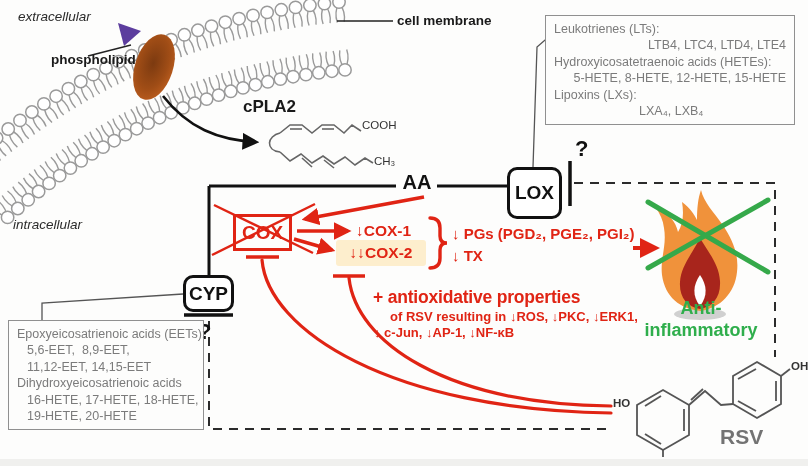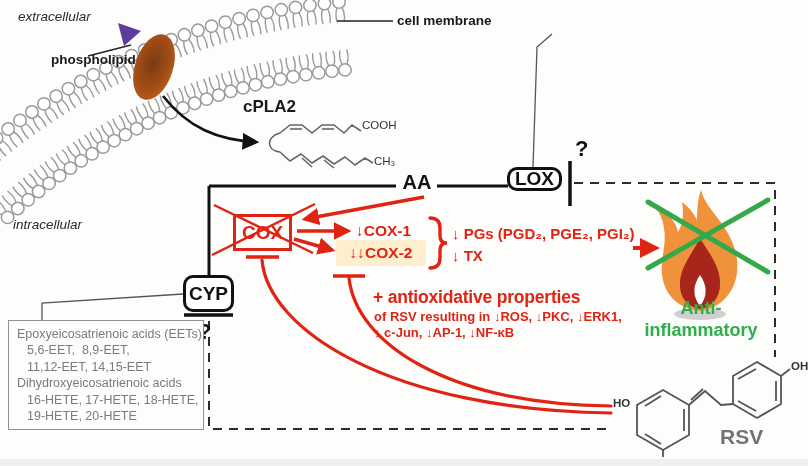--- a/index.html
+++ b/index.html
@@ -327,46 +327,54 @@
   <div class="abs lbl-italic" style="left:18px; top:9px;">extracellular</div>
   <div class="abs lbl-italic" style="left:13px; top:217px;">intracellular</div>
   <div class="abs lbl-bold" style="left:7px; top:52px;margin-left:44px;">phospholipid</div>
   <div class="abs lbl-bold" style="left:397px; top:13px;">cell membrane</div>
   <div class="abs lbl-bold" style="left:243px; top:97px; font-size:17px;">cPLA2</div>
   <div class="abs chem-lbl" style="left:362px; top:119px;">COOH</div>
   <div class="abs chem-lbl" style="left:374px; top:155px;">CH₃</div>
 
   <div class="abs aa-lbl" style="left:397px; top:171px; width:40px;">AA</div>
 
-  <div class="enzyme-box" style="left:507px; top:167px; width:55px; height:24px;">LOX</div>
+  <div class="enzyme-box" style="left:507px; top:167px; width:55px; height:52px;">LOX</div>
   <div class="enzyme-box" style="left:183px; top:275px; width:51px; height:37px; border-width:3.5px;">CYP</div>
   <div class="enzyme-box red" style="left:233px; top:214px; width:59px; height:37px; background:transparent;">COX</div>
 
   <div class="abs qmark" style="left:575px; top:136px;">?</div>
   <div class="abs qmark" style="left:198px; top:319px;">?</div>
 
+  <div class="graybox" style="left:545px; top:15px; width:250px;">
+    <div class="ln">Leukotrienes (LTs):</div>
+    <div class="ln right">LTB4, LTC4, LTD4, LTE4</div>
+    <div class="ln">Hydroxyicosatetraenoic acids (HETEs):</div>
+    <div class="ln right">5-HETE, 8-HETE, 12-HETE, 15-HETE</div>
+    <div class="ln">Lipoxins (LXs):</div>
+    <div class="ln center">LXA₄, LXB₄</div>
+  </div>
 
   <div class="graybox" style="left:8px; top:320px; width:196px;">
     <div class="ln">Epoxyeicosatrienoic acids (EETs):</div>
     <div class="ln indent">5,6-EET,  8,9-EET,</div>
     <div class="ln indent">11,12-EET, 14,15-EET</div>
     <div class="ln">Dihydroxyeicosatrienoic acids</div>
     <div class="ln indent">16-HETE, 17-HETE, 18-HETE,</div>
     <div class="ln indent">19-HETE, 20-HETE</div>
   </div>
 
   <div class="abs red-t cox1-lbl" style="left:356px; top:222px;">↓COX-1</div>
   <div class="cox2-hl" style="left:336px; top:240px; width:90px; height:26px;">
     <span class="red-t cox1-lbl">↓↓COX-2</span>
   </div>
   <div class="abs red-t pgs-lbl" style="left:452px; top:225px;">↓ PGs (PGD₂, PGE₂, PGI₂)</div>
   <div class="abs red-t pgs-lbl" style="left:452px; top:247px;">↓ TX</div>
 
   <div class="abs red-t antiox-title" style="left:373px; top:287px;">+ antioxidative properties</div>
-  <div class="abs red-t antiox-sub" style="left:374px; top:309px;">of RSV resulting in ↓ROS, ↓PKC, ↓ERK1,</div>
+  <div class="abs red-t antiox-sub" style="left:390px; top:309px;">of RSV resulting in ↓ROS, ↓PKC, ↓ERK1,</div>
   <div class="abs red-t antiox-sub" style="left:374px; top:325px;">↓ c-Jun, ↓AP-1, ↓NF-κB</div>
 
   <div class="abs green-block" style="left:640px; top:297px; width:122px;">
     <div>Anti-</div>
     <div>inflammatory</div>
   </div>
 
   <div class="abs mol-lbl" style="left:613px; top:397px;">HO</div>
   <div class="abs mol-lbl" style="left:652px; top:458px;">OH</div>
   <div class="abs mol-lbl" style="left:791px; top:360px;">OH</div>

